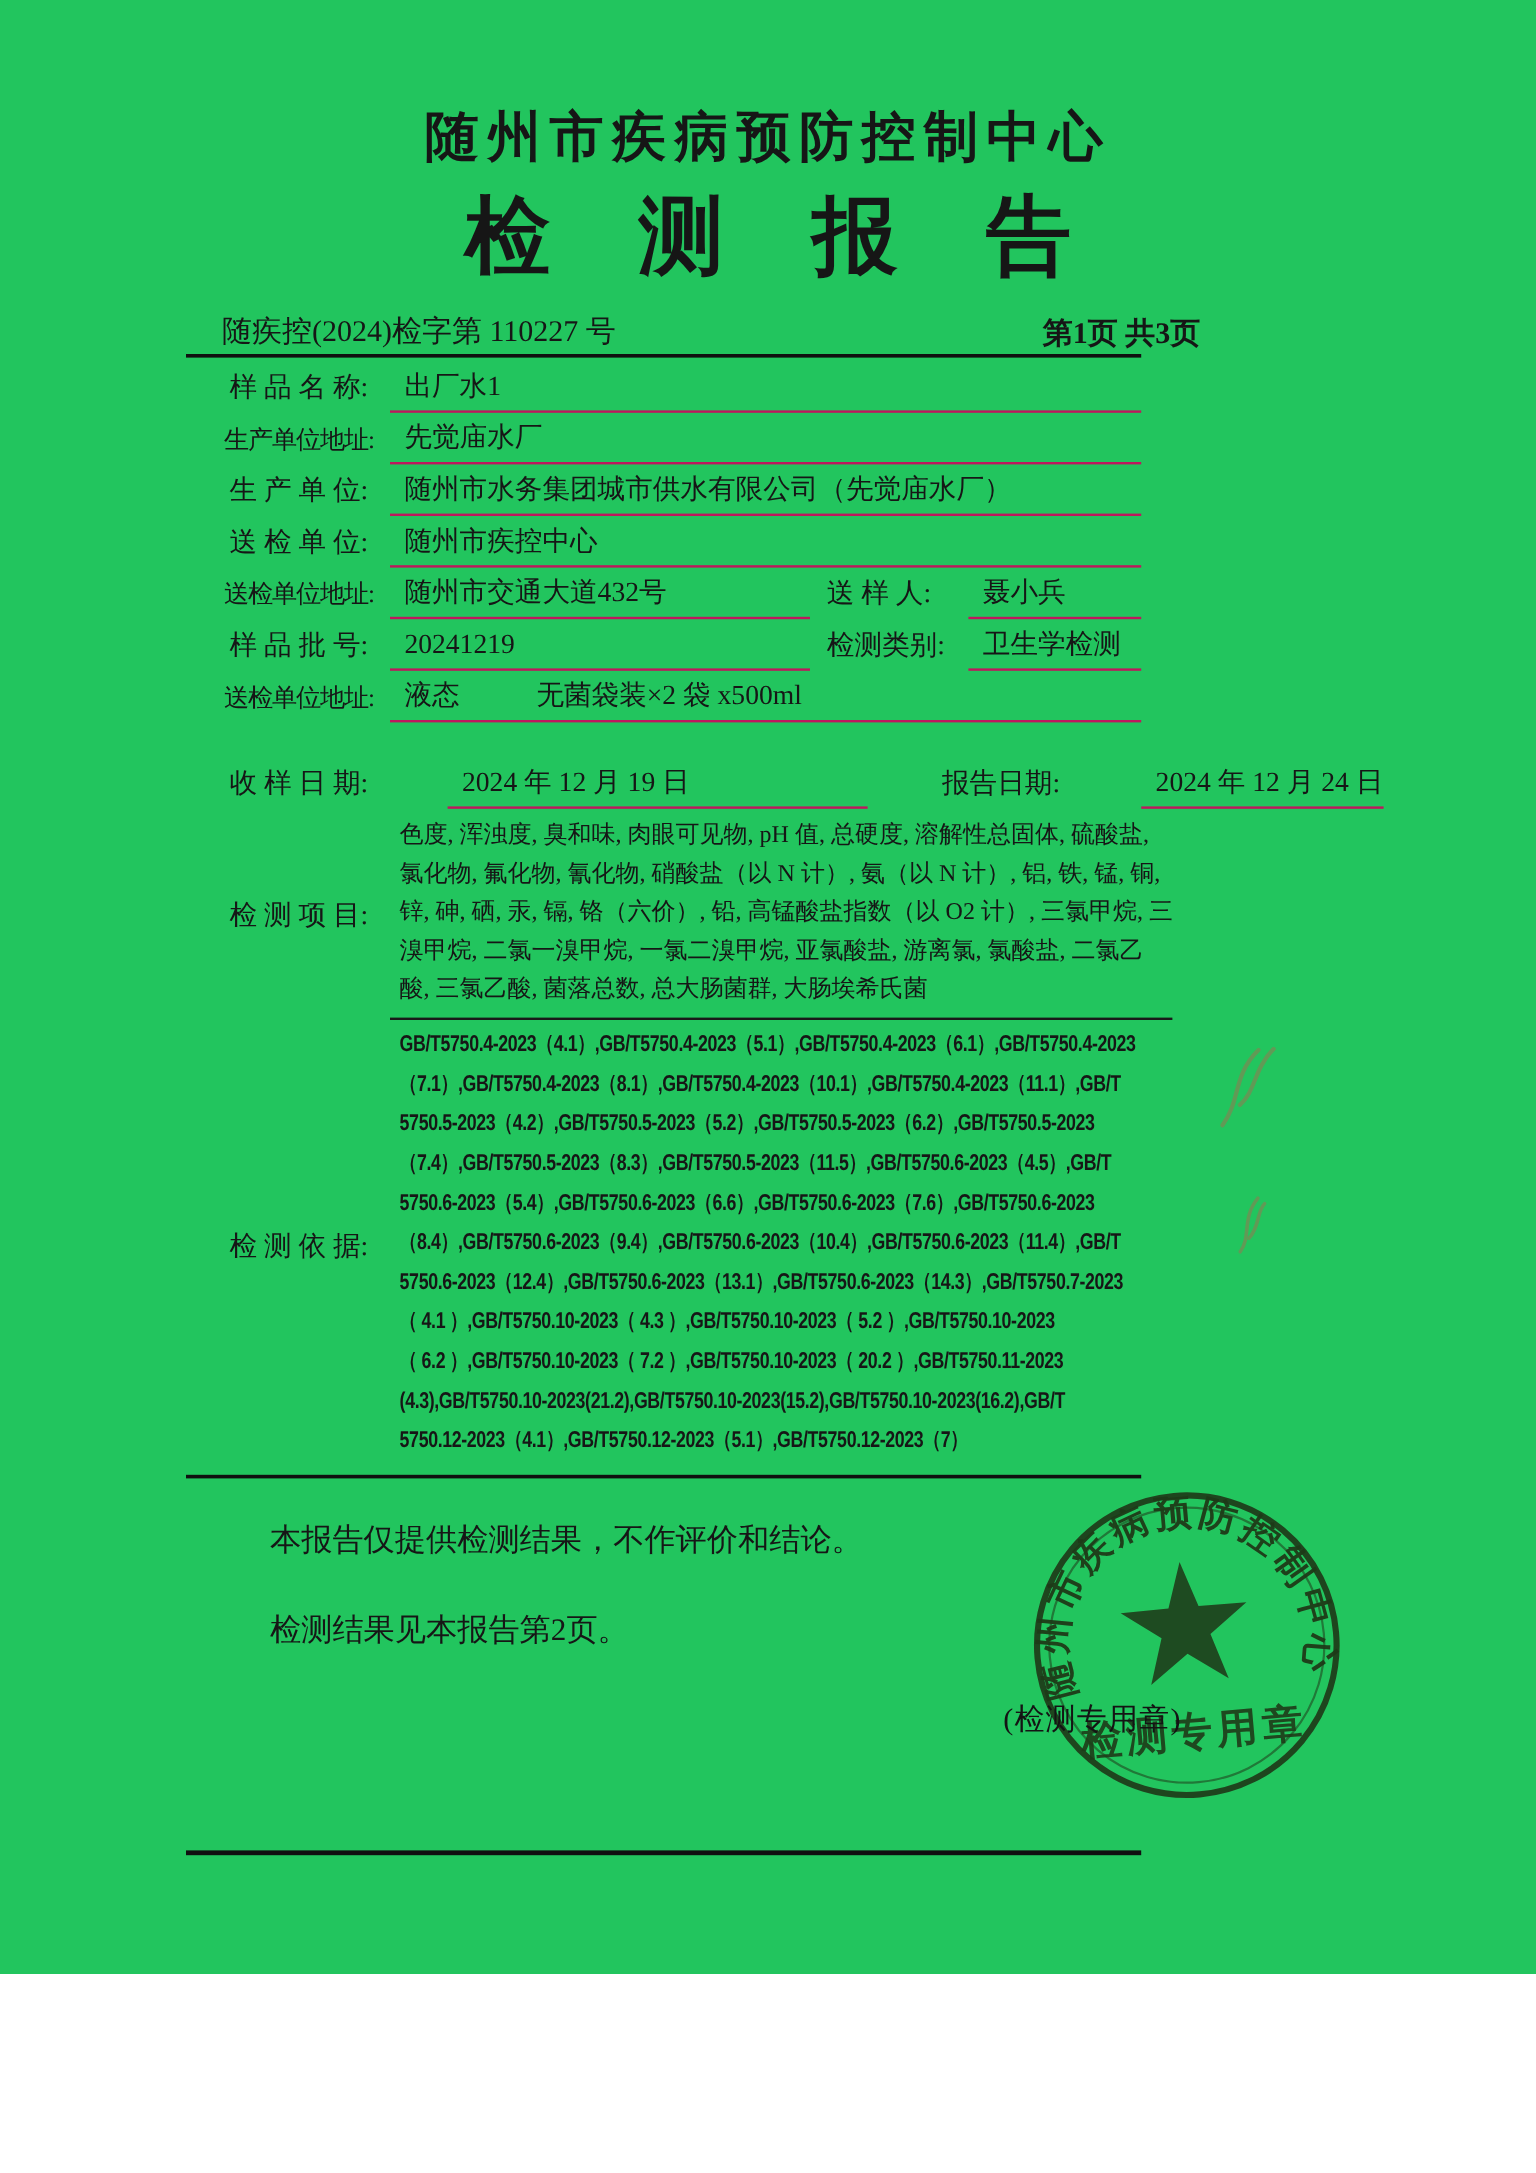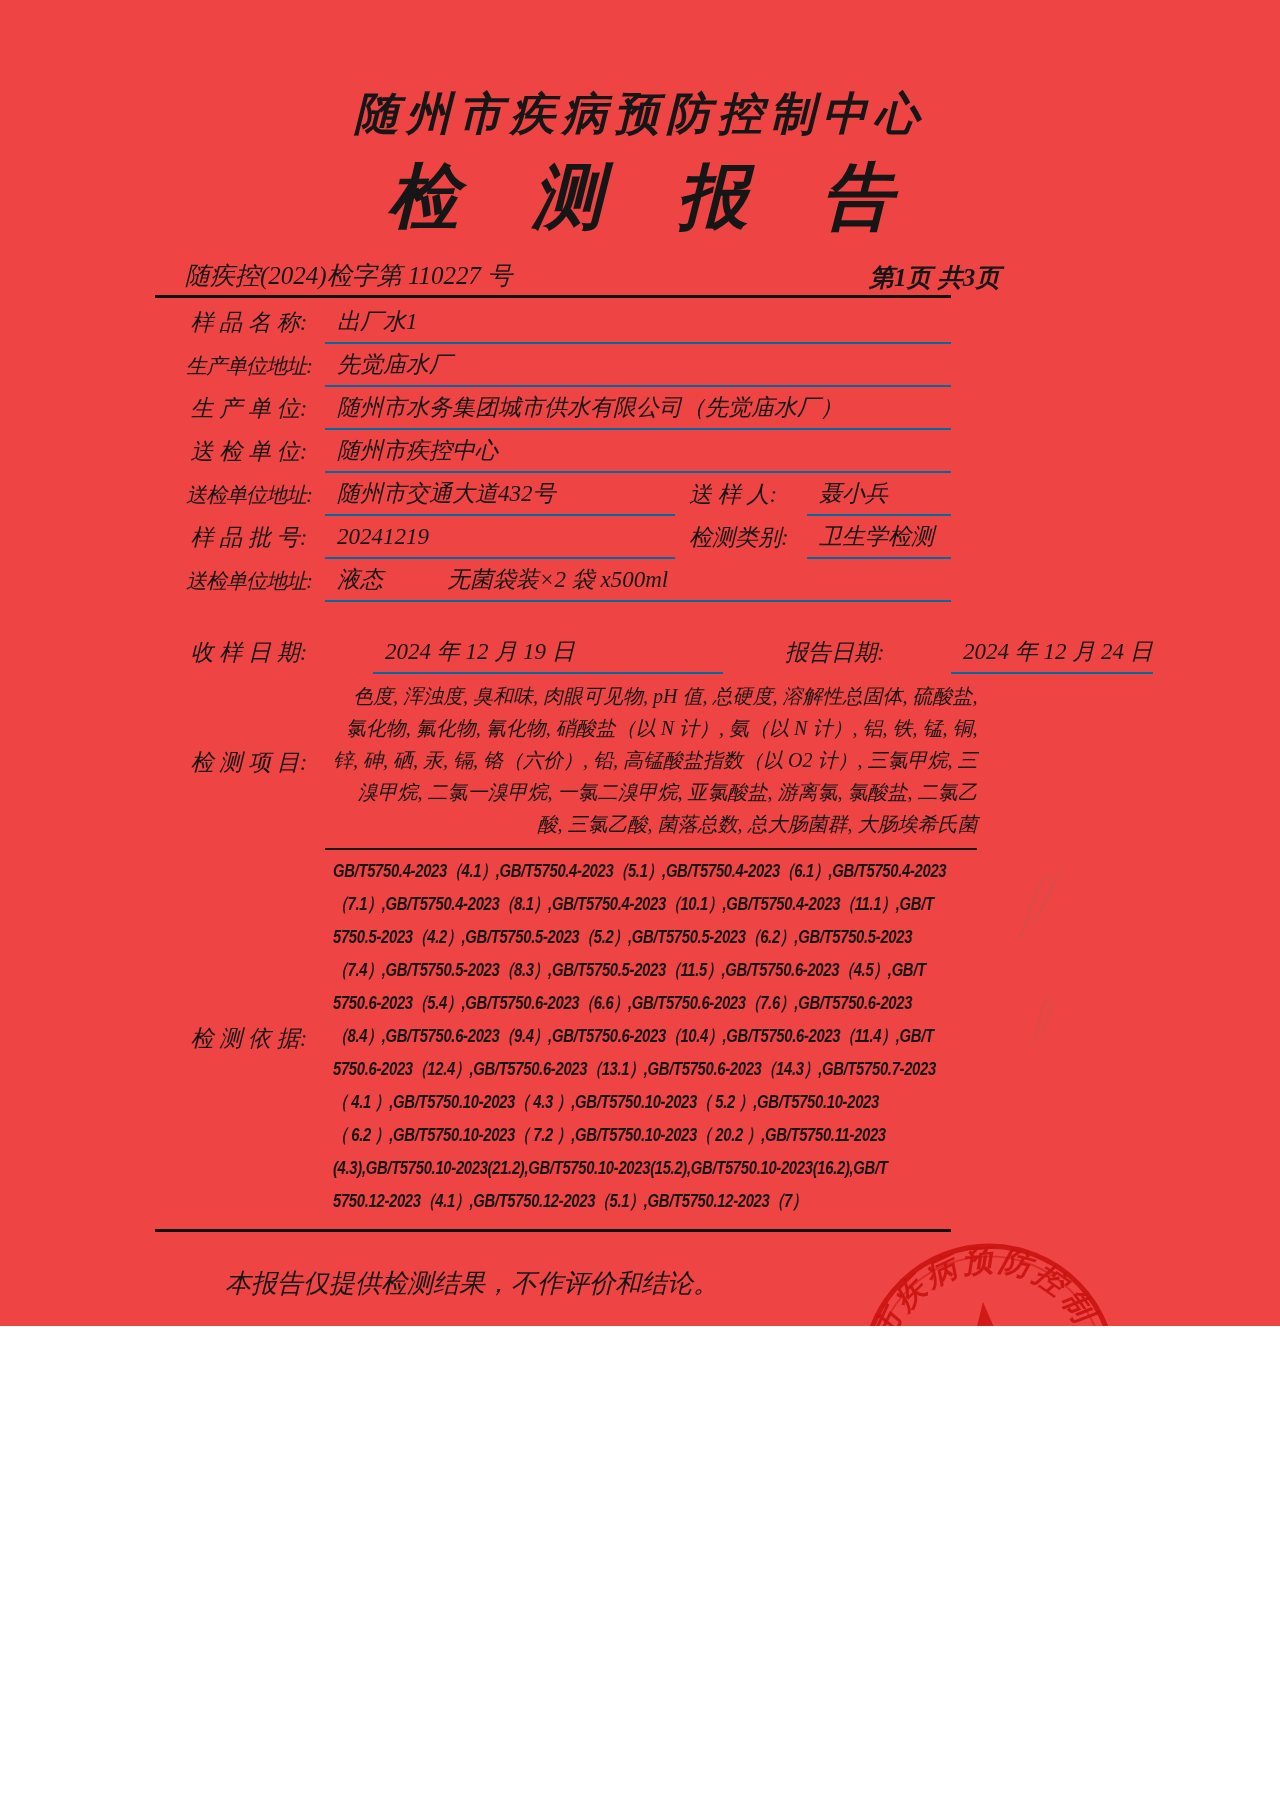--- a/index.html
+++ b/index.html
@@ -1,18 +1,18 @@
 <!DOCTYPE html>
 <html><head>
 <meta charset="utf-8">
 <style>
   html,body{margin:0;padding:0;background:#ffffff;}
   .page{
-    position:relative;width:1280px;height:1326px;background:#ef4444;
-    font-family:"Liberation Serif", serif;color:#161616;overflow:hidden;font-style:italic;
+    position:relative;width:1280px;height:1645px;background:#22c55e;
+    font-family:"Liberation Serif", serif;color:#161616;overflow:hidden;
   }
   .content{position:relative;width:796px;margin-left:155px;}
   .org-title{
     padding-top:84px;text-align:center;font-size:45px;font-weight:600;
     letter-spacing:7px;white-space:nowrap;
   }
   .doc-title{
     margin-top:6px;text-align:center;font-size:71px;font-weight:700;
     letter-spacing:28px;padding-left:28px;white-space:nowrap;
   }
@@ -21,28 +21,28 @@
   .page-ind{position:absolute;left:714px;top:2px;font-weight:700;white-space:nowrap;}
   .rule-thick{border-top:3px solid #101010;}
   .rule-end{border-top:3px solid #101010;margin-top:2px;}
   .form{margin-top:3px;}
   .frow{display:flex;align-items:center;height:43px;}
   .frow.gap{margin-top:29px;gap:48px;}
   .flabel{flex:0 0 152px;padding-left:18px;font-size:23px;white-space:nowrap;text-align:center;}
   .flabel.tight{font-size:21px;letter-spacing:-1px;}
   .fval{
     flex:1;align-self:stretch;display:flex;align-items:center;
-    border-bottom:2px solid #0369a1;font-size:23px;padding-left:12px;white-space:nowrap;text-align:right;
+    border-bottom:2px solid #be185d;font-size:23px;padding-left:12px;white-space:nowrap;text-align:right;
   }
   .fval.half{flex:0 0 338px;}
   .lab2{flex:0 0 118px;padding-left:14px;font-size:23px;white-space:nowrap;}
   .qty{margin-left:64px;}
   .frow.tall{height:auto;align-items:center;}
   .multi{display:block;padding:6px 0 8px 8px;}
-  .multi.items{border-bottom:2px solid #191919;text-align:right;}
+  .multi.items{border-bottom:2px solid #191919;}
   .multi.items .tline{font-size:20px;line-height:32px;white-space:nowrap;}
   .multi.basis{padding-top:4px;padding-bottom:10px;}
   .multi.basis .tline{
     font-family:"Liberation Sans", sans-serif;font-weight:700;font-size:19px;
     line-height:33px;letter-spacing:-0.4px;white-space:nowrap;
     transform:scaleX(0.78);transform-origin:0 50%;
   }
   .results-label{margin-top:56px;margin-left:20px;font-size:26px;}
   .note{margin-left:70px;font-size:26px;}
   .note.n1{margin-top:34px;}

